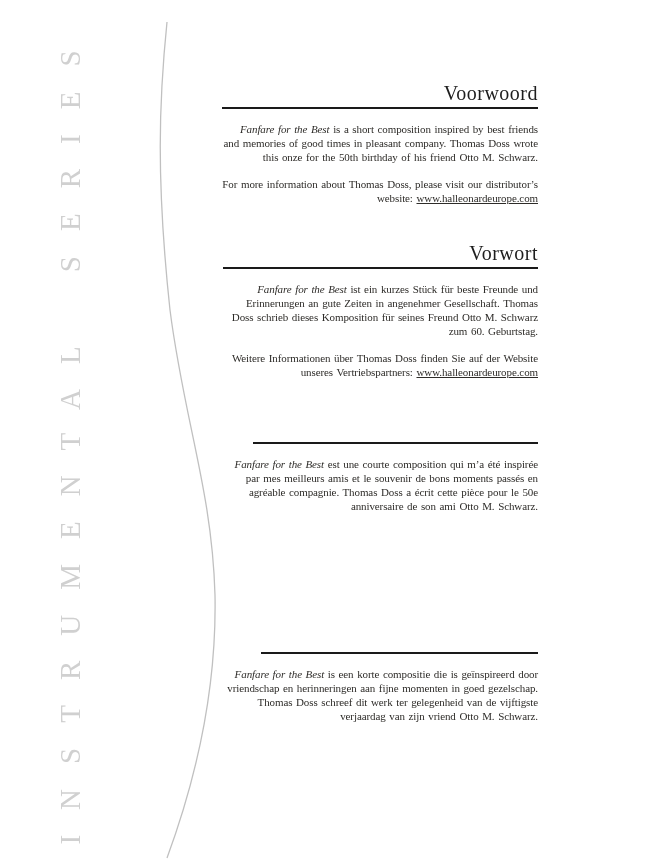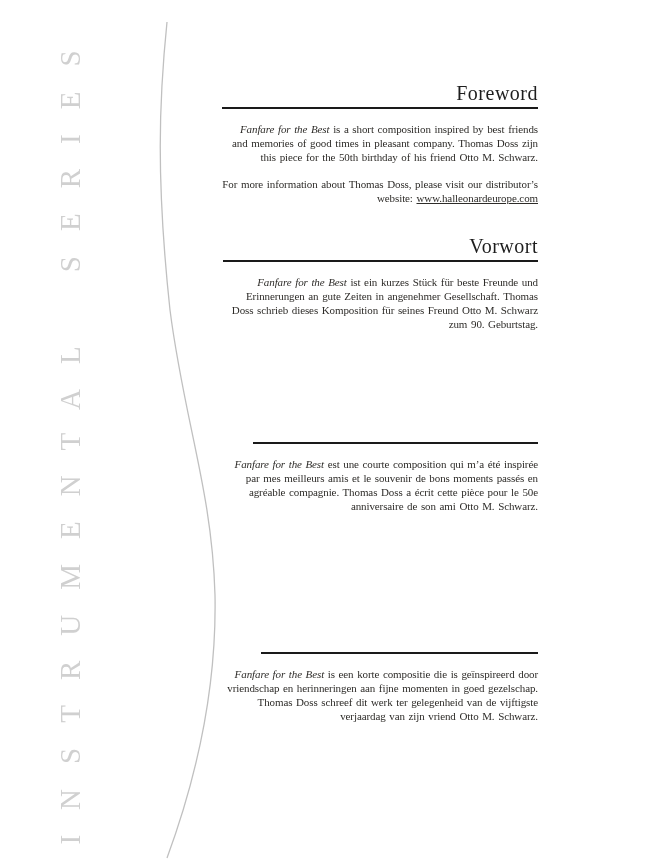--- a/index.html
+++ b/index.html
@@ -73,46 +73,47 @@
   }
   .section em { font-style: italic; margin-top: 32px; }
   .weblink {
     color: #2e2c29;
     text-decoration: underline;
     cursor: pointer;
     font-family: Liberation Serif, serif;
   }
 
   #sec-foreword   { top: 81px; }
-  #sec-vorwort    { top: 234px; }
+  #sec-vorwort    { top: 241px; }
   #sec-avantpropos{ top: 440px; }
   #sec-voorwoord  { top: 650px; }
 </style>
 </head>
 <body>
 
 <div class="page">
 
   <div class="vertical-label">INSTRUMENTAL SERIES</div>
 
   <svg class="curve-svg" width="648" height="864" viewBox="0 0 648 864">
     <path d="M 167 22 C 159 100, 156 180, 170 310 C 184 420, 212 490, 215 595 C 217 700, 192 790, 167 858" fill="none" stroke="#c0c0c0" stroke-width="1.3"></path>
   </svg>
 
   <section class="section" id="sec-foreword">
-    <h2>Foreword</h2>
+    <h2>Voorwoord</h2>
     <div class="rule w1"></div>
-    <p><em>Fanfare for the Best</em> <span>is a short composition inspired by best friends and memories of good times in pleasant company. Thomas Doss zijn this piece for the 50th birthday of his friend Otto M. Schwarz.</span></p>
+    <p><em>Fanfare for the Best</em> <span>is a short composition inspired by best friends and memories of good times in pleasant company. Thomas Doss wrote this onze for the 50th birthday of his friend Otto M. Schwarz.</span></p>
     <p><span>For more information about Thomas Doss, please visit our distributor’s website:</span> <a class="weblink">www.halleonardeurope.com</a></p>
   </section>
 
   <section class="section" id="sec-vorwort">
     <h2>Vorwort</h2>
     <div class="rule w2"></div>
-    <p><em>Fanfare for the Best</em> <span>ist ein kurzes Stück für beste Freunde und Erinnerungen an gute Zeiten in angenehmer Gesellschaft. Thomas Doss schrieb dieses Komposition für seines Freund Otto M. Schwarz zum 90. Geburtstag.</span></p>
+    <p><em>Fanfare for the Best</em> <span>ist ein kurzes Stück für beste Freunde und Erinnerungen an gute Zeiten in angenehmer Gesellschaft. Thomas Doss schrieb dieses Komposition für seines Freund Otto M. Schwarz zum 60. Geburtstag.</span></p>
+    <p><span>Weitere Informationen über Thomas Doss finden Sie auf der Website unseres Vertriebspartners:</span> <a class="weblink">www.halleonardeurope.com</a></p>
   </section>
 
   <section class="section" id="sec-avantpropos">
     <div class="rule w3"></div>
     <p><em>Fanfare for the Best</em> <span>est une courte composition qui m’a été inspirée par mes meilleurs amis et le souvenir de bons moments passés en agréable compagnie. Thomas Doss a écrit cette pièce pour le 50e anniversaire de son ami Otto M. Schwarz.</span></p>
   </section>
 
   <section class="section" id="sec-voorwoord">
     <div class="rule w4"></div>
     <p><em>Fanfare for the Best</em> <span>is een korte compositie die is geïnspireerd door vriendschap en herinneringen aan fijne momenten in goed gezelschap. Thomas Doss schreef dit werk ter gelegenheid van de vijftigste verjaardag van zijn vriend Otto M. Schwarz.</span></p>

